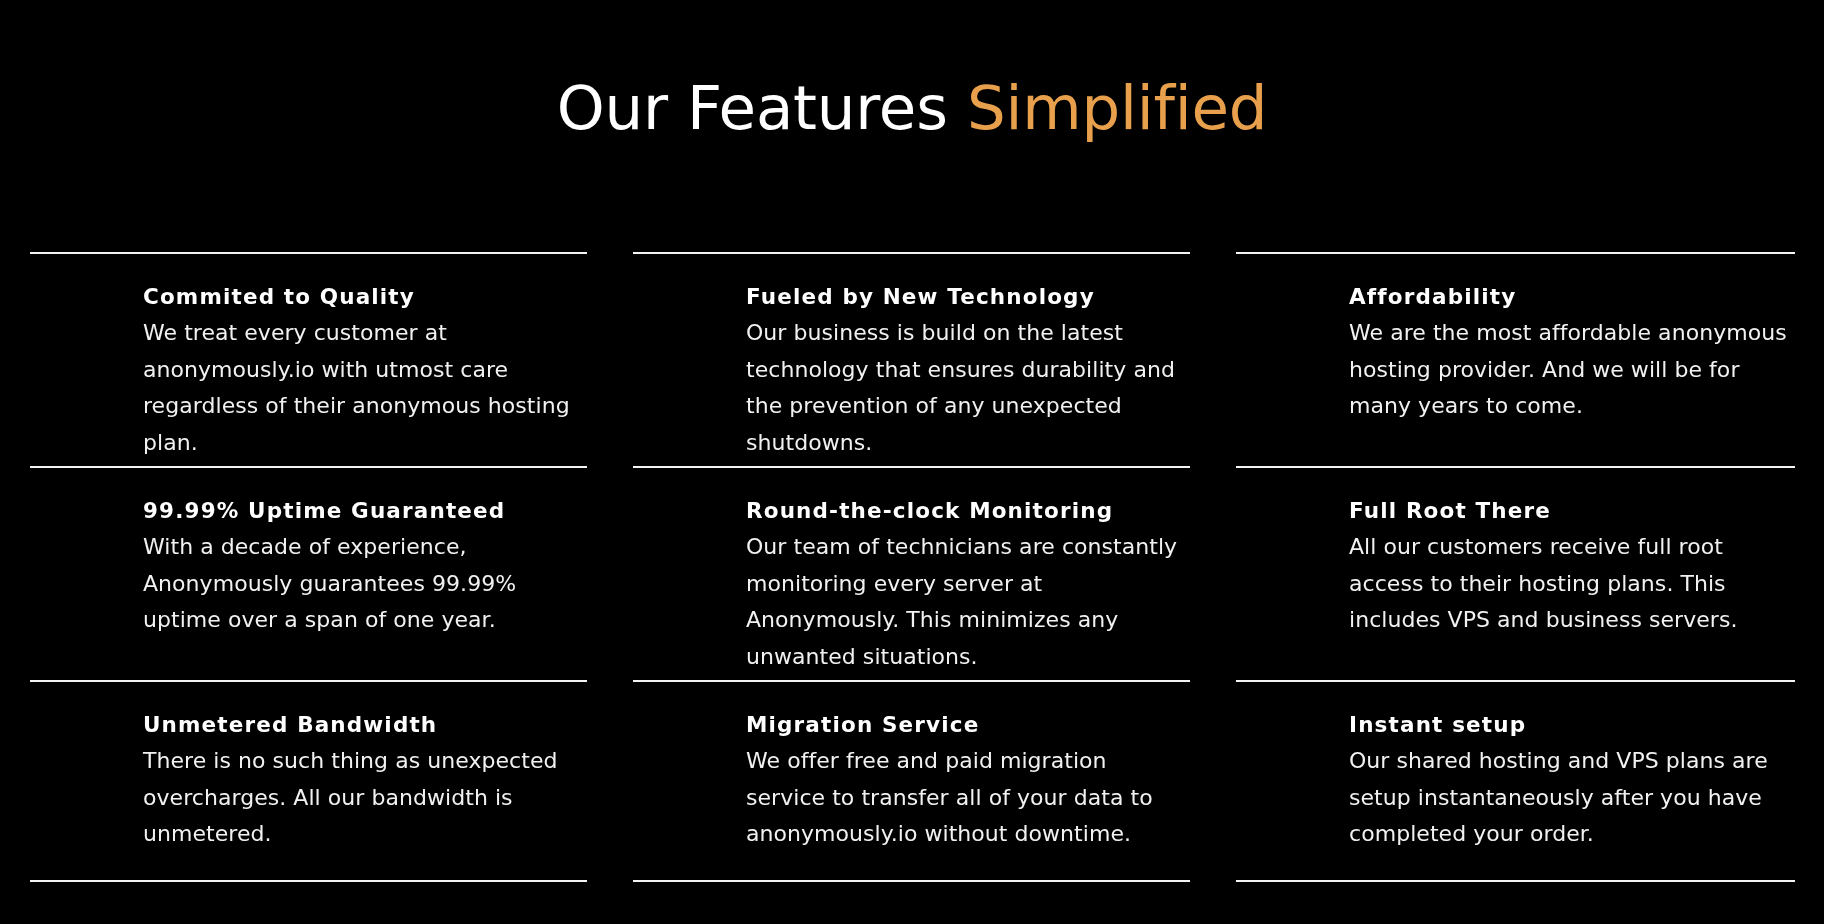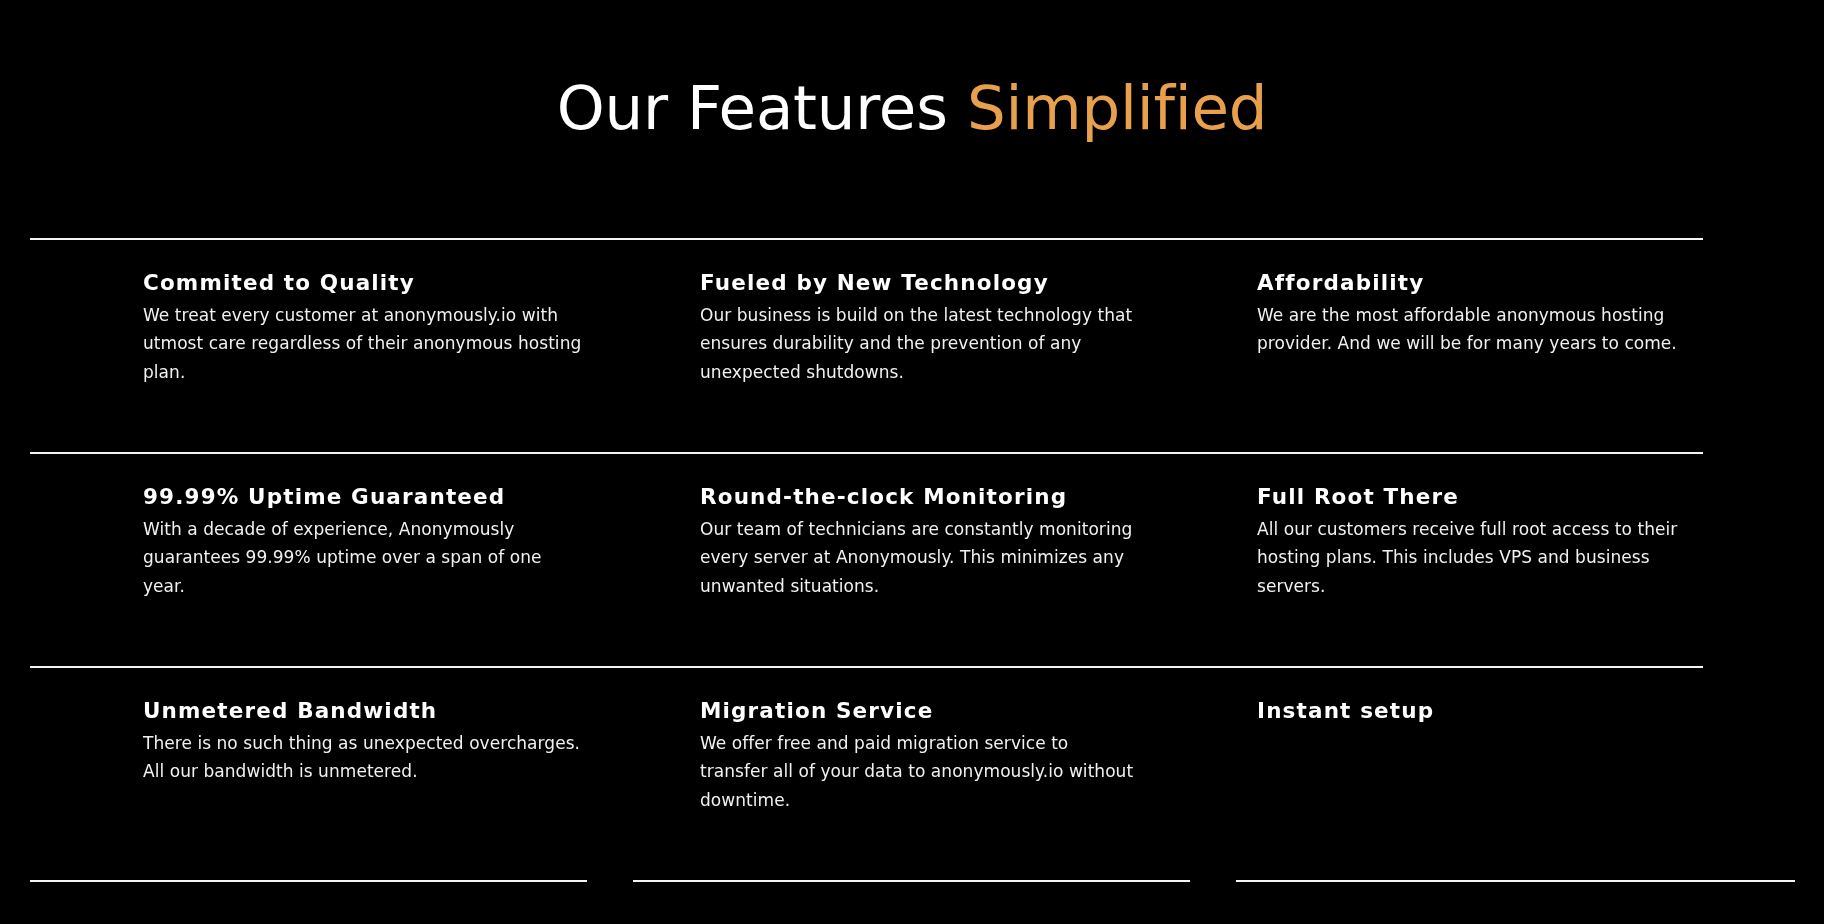--- a/index.html
+++ b/index.html
@@ -42,24 +42,25 @@
     color: #E8A04C;
   }
   .section-heading .hl-plain {
     color: #FFFFFF;
   }
 
   
   .feature-grid {
     position: absolute;
     left: 30px;
-    top: 238px;
+    top: 252px;
     width: 1765px;
     display: grid;
     grid-template-columns: 557px 557px 559px;
+    column-gap: 46px;
     grid-auto-rows: 214px;
   }
 
   .feature-cell {
     position: relative;
     box-sizing: border-box;
     border-top: 2px solid #F4F4F4;
     padding-top: 30px;
     padding-left: 113px;
     padding-right: 4px;
@@ -69,21 +70,21 @@
     font-size: 21.5px;
     font-weight: 700;
     letter-spacing: 1.15px;
     color: #FFFFFF;
     line-height: 1.25;
     margin: 0 0 4px 0;
     white-space: nowrap;
   }
 
   .feature-desc {
-    font-size: 17px;
+    font-size: 22px;
     font-weight: 400;
     line-height: 1.67;
     color: #F1F1F1;
     margin: 0;
     letter-spacing: 0.05px;
   }
 
   
   .grid-bottom-rules {
     position: absolute;
@@ -145,20 +146,21 @@
       <div class="feature-desc">There is no such thing as unexpected overcharges. All our bandwidth is unmetered.</div>
     </div>
 
     <div class="feature-cell">
       <div class="feature-title">Migration Service</div>
       <div class="feature-desc">We offer free and paid migration service to transfer all of your data to anonymously.io without downtime.</div>
     </div>
 
     <div class="feature-cell">
       <div class="feature-title">Instant setup</div>
+      <div class="feature-desc">Our shared hosting and VPS plans are setup instantaneously after you have completed your order.</div>
     </div>
 
   </div>
 
   <div class="grid-bottom-rules">
     <div class="rule"></div>
     <div class="rule"></div>
     <div class="rule"></div>
   </div>
 

